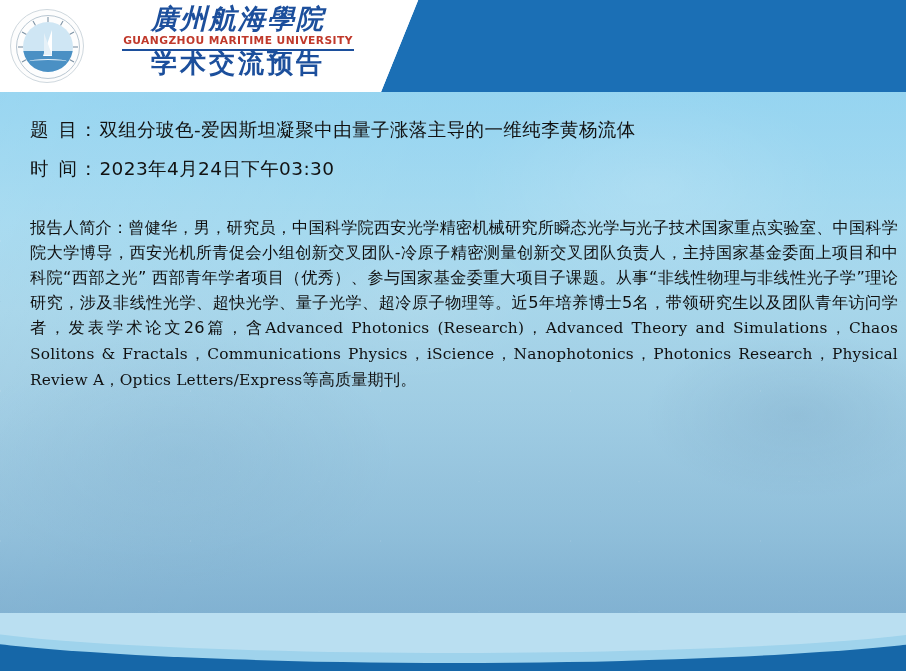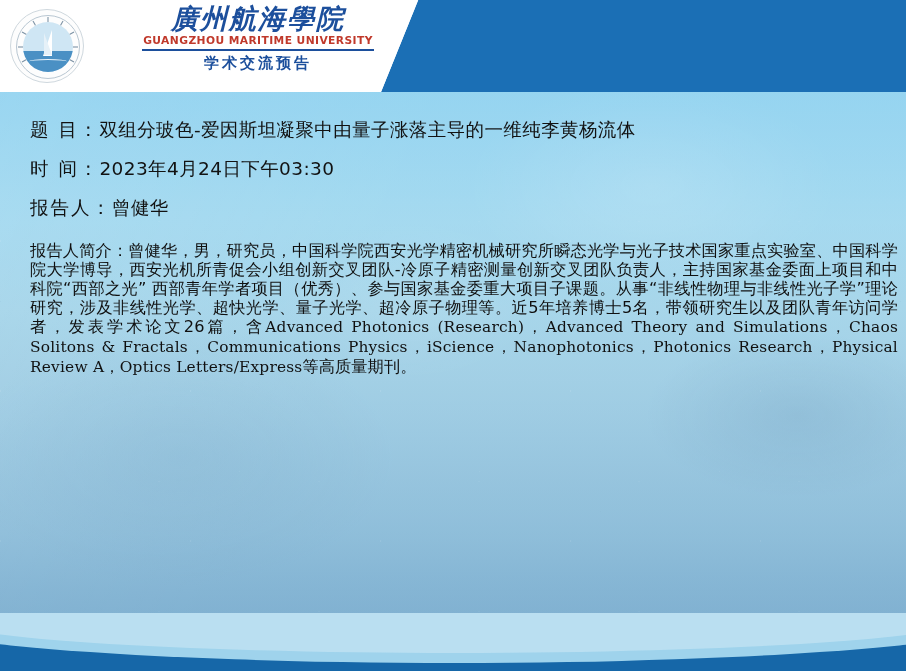--- a/index.html
+++ b/index.html
@@ -155,21 +155,21 @@
   }
   .seal-ticks {
     position: absolute;
     left: 5px; top: 5px;
     width: 64px; height: 64px;
     border-radius: 50%;
   }
 
   .brand {
     position: absolute;
-    left: 108px;
+    left: 88px;
     top: 4px;
     width: 300px;
     text-align: center;
   }
   .brand-cn {
     font-family: "DejaVu Serif", "Liberation Serif", serif;
     font-size: 27px;
     font-weight: bold;
     font-style: italic;
     letter-spacing: 2px;
@@ -188,21 +188,21 @@
     transform: scaleX(1.02);
   }
   .brand-rule {
     width: 232px;
     height: 2px;
     background: #1c4f9c;
     margin: 2px auto 1px auto;
   }
   .brand-sub {
     font-family: "DejaVu Serif", "Liberation Serif", serif;
-    font-size: 15px;
+    font-size: 26px;
     font-weight: bold;
     letter-spacing: 3px;
     color: #1c4f9c;
     line-height: 22px;
     white-space: nowrap;
   }
 
   
   .content {
     position: absolute;
@@ -217,25 +217,25 @@
     font-size: 18.5px;
     color: #121212;
     line-height: 39px;
     letter-spacing: 0.4px;
     white-space: nowrap;
   }
   .field-label {
     letter-spacing: 2px;
   }
   .bio {
-    margin-top: 14px;
+    margin-top: 27px;
     font-family: "DejaVu Sans", "Liberation Sans", sans-serif;
     font-size: 16.2px;
     color: #101010;
-    line-height: 19px;
+    line-height: 25px;
     text-align: justify;
     letter-spacing: 0.1px;
   }
   .bio .journals {
     font-family: "DejaVu Serif", "Liberation Serif", serif;
     font-size: 15.4px;
     letter-spacing: 0.2px;
   }
 
   
@@ -319,23 +319,20 @@
 
     <div class="field-line">
       <span class="field-label">题 目：</span><span>双组分玻色-爱因斯坦凝聚中由量子涨落主导的一维纯李黄杨流体</span>
     </div>
 
     <div class="field-line">
       <span class="field-label">时 间：</span><span>2023年4月24日下午03:30</span>
     </div>
 
 
-    <div class="field-line">
-      <span class="field-label">报告人：</span><span>曾健华</span>
-    </div>
 
     <div class="bio"><span>报告人简介：</span><span>曾健华，男，研究员，中国科学院西安光学精密机械研究所瞬态光学与光子技术国家重点实验室、中国科学院大学博导，西安光机所青促会小组创新交叉团队-冷原子精密测量创新交叉团队负责人，主持国家基金委面上项目和中科院“西部之光” 西部青年学者项目（优秀）、参与国家基金委重大项目子课题。从事“非线性物理与非线性光子学”理论研究，涉及非线性光学、超快光学、量子光学、超冷原子物理等。近5年培养博士5名，带领研究生以及团队青年访问学者，发表学术论文26篇，含</span><span class="journals">Advanced Photonics (Research)，Advanced Theory and Simulations，Chaos Solitons &amp; Fractals，Communications Physics，iScience，Nanophotonics，Photonics Research，Physical Review A，Optics Letters/Express</span><span>等高质量期刊。</span></div>
 
   </div>
 
   <div class="footer">
     <div class="footer-arc"></div>
     <div class="footer-arc2"></div>
   </div>
 

